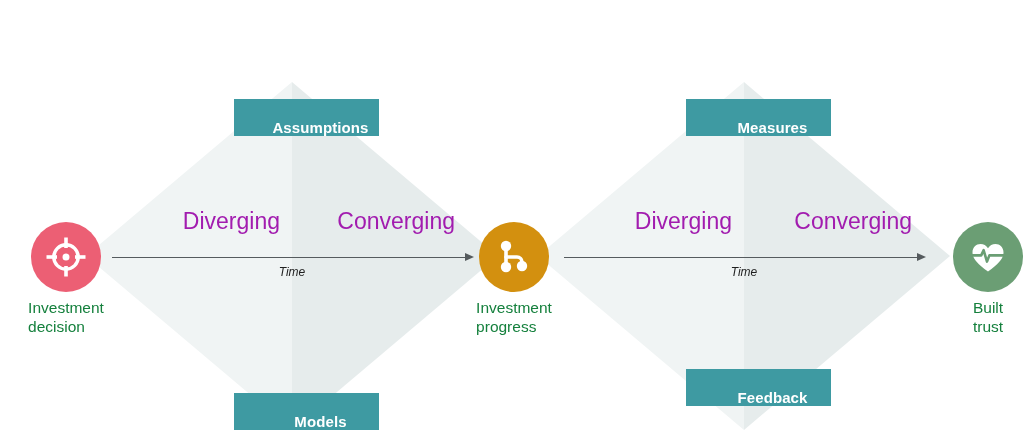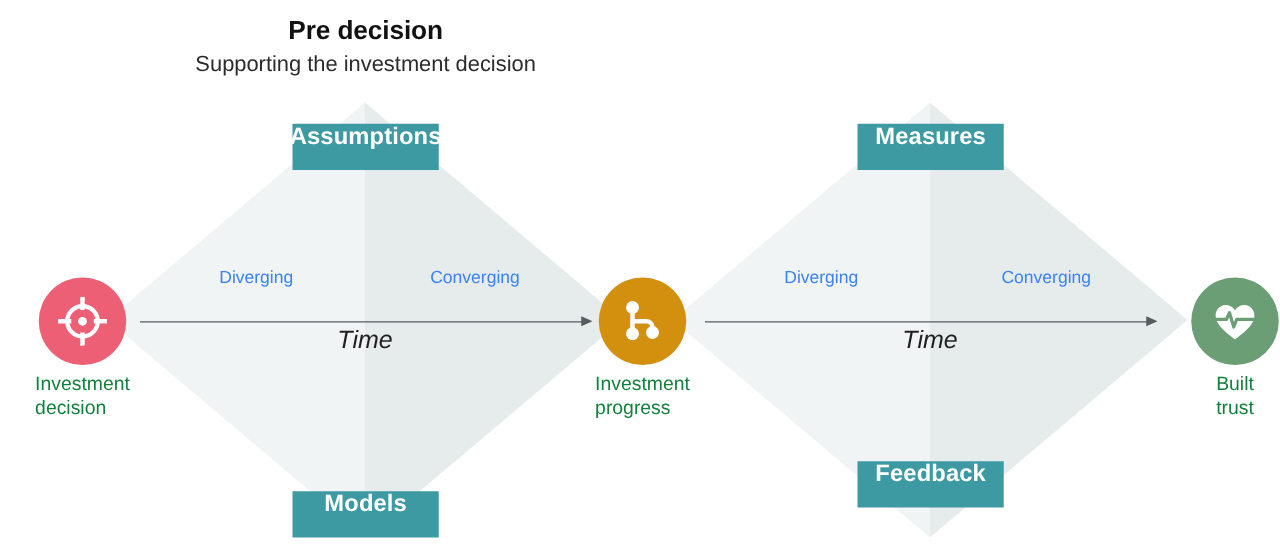--- a/index.html
+++ b/index.html
@@ -34,26 +34,27 @@
   .d-right{ background:#e6ecec; clip-path:polygon(50% 0%, 100% 50%, 50% 100%); }
 
   #diamond-pre { left:86px;  top:82px; width:412px; height:348px; }
   #diamond-post{ left:538px; top:82px; width:412px; height:348px; }
 
   
   .chip{
     position:absolute;
     background:#3e9aa2;
     color:#ffffff;
-    font-size:19px;
+    font-size:15px;
     font-weight:bold;
     letter-spacing:0.1px;
-    display:flex;align-items:flex-start;justify-content:center;
+    display:flex;align-items:flex-end;justify-content:center;
     height:37px;
     width:117px;
+    padding-left:28px;
   }
   #chip-assumptions{left:234px;top:99px;}
   #chip-models     {left:234px;top:369px;margin-top:24px;}
   #chip-measures   {left:686px;top:99px;}
   #chip-feedback   {left:686px;top:369px;}
 
   
   .node{position:absolute;width:70px;height:70px;}
   .node .disc{
     width:70px;height:70px;border-radius:50%;
@@ -83,43 +84,39 @@
     position:absolute;top:252.5px;width:0;height:0;
     border-top:4.5px solid transparent;
     border-bottom:4.5px solid transparent;
     border-left:9px solid #555b5e;
   }
   #arrow-pre { left:465px; }
   #arrow-post{ left:917px; }
 
   
   .phase-label{
-    position:absolute;font-size:14px;line-height:22px;color:#3b82f6;
-    text-align:center;white-space:nowrap;
+    position:absolute;font-size:23px;line-height:22px;color:#a21caf;
+    text-align:right;white-space:nowrap;
   }
   .time-label{
-    position:absolute;font-size:20px;line-height:20px;color:#1f1f1f;
+    position:absolute;font-size:12px;line-height:20px;color:#1f1f1f;
     font-style:italic;text-align:center;white-space:nowrap;
   }
   #lbl-pre-div  {left:130px;top:210px;width:150px;}
   #lbl-pre-con  {left:305px;top:210px;width:150px;}
   #lbl-post-div {left:582px;top:210px;width:150px;}
   #lbl-post-con {left:762px;top:210px;width:150px;}
   #lbl-time-pre {left:222px;top:262px;width:140px;}
   #lbl-time-post{left:674px;top:262px;width:140px;}
 </style>
 </head>
 <body>
 
 <div id="stage">
 
-  <div class="section-head" id="head-pre">
-    <div class="sh-title">Pre decision</div>
-    <div class="sh-sub">Supporting the investment decision</div>
-  </div>
 
   <div class="diamond" id="diamond-pre">
     <div class="half d-left"></div>
     <div class="half d-right"></div>
   </div>
 
   <div class="chip" id="chip-assumptions">
     <span>Assumptions</span>
   </div>
   <div class="chip" id="chip-models">

